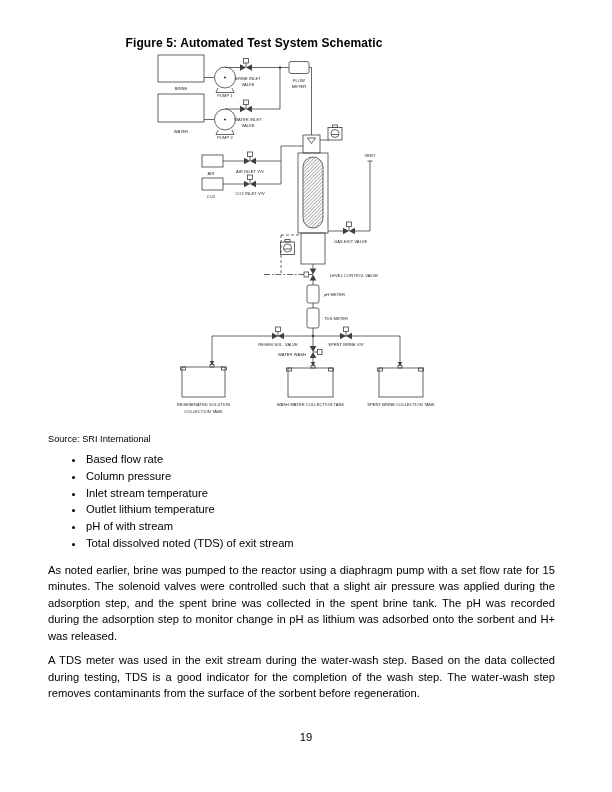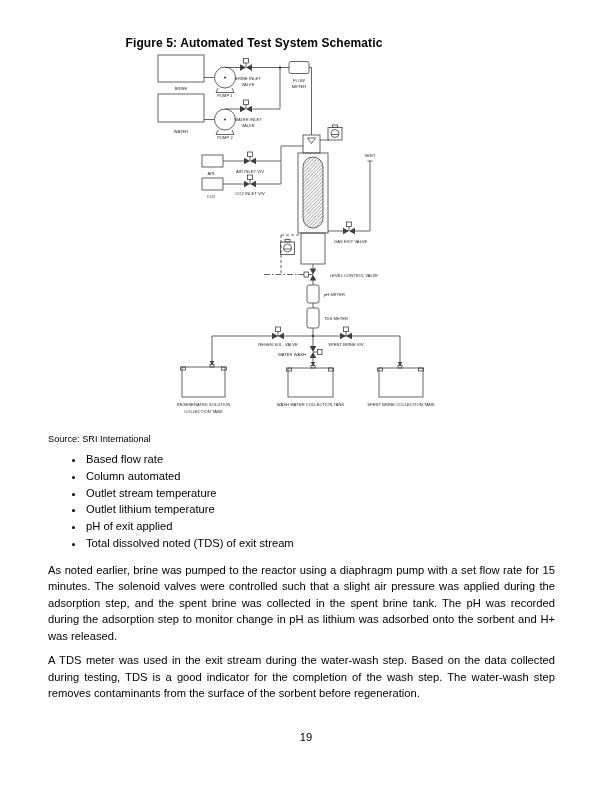--- a/index.html
+++ b/index.html
@@ -227,24 +227,24 @@
       <rect class="diagram-line" x="418.5" y="368" width="5" height="3"></rect>
       <rect class="diagram-line" x="398" y="365.5" width="4" height="2.5"></rect>
       <text x="401" y="406" text-anchor="middle">SPENT BRINE COLLECTION TANK</text>
     </g>
   </svg>
 
   <div class="body-text">
     <p class="source-note">Source: SRI International</p>
     <ul class="collected">
       <li>Based flow rate</li>
-      <li>Column automated</li>
-      <li>Outlet stream temperature</li>
+      <li>Column pressure</li>
+      <li>Inlet stream temperature</li>
       <li>Outlet lithium temperature</li>
-      <li>pH of exit applied</li>
+      <li>pH of with stream</li>
       <li>Total dissolved noted (TDS) of exit stream</li>
     </ul>
     <p class="para">As noted earlier, brine was pumped to the reactor using a diaphragm pump with a set flow rate for 15 minutes. The solenoid valves were controlled such that a slight air pressure was applied during the adsorption step, and the spent brine was collected in the spent brine tank. The pH was recorded during the adsorption step to monitor change in pH as lithium was adsorbed onto the sorbent and H+ was released.</p>
     <p class="para">A TDS meter was used in the exit stream during the water-wash step. Based on the data collected during testing, TDS is a good indicator for the completion of the wash step. The water-wash step removes contaminants from the surface of the sorbent before regeneration.</p>
   </div>
 
   <div class="page-number">19</div>
 </div>
 
 </body></html>

